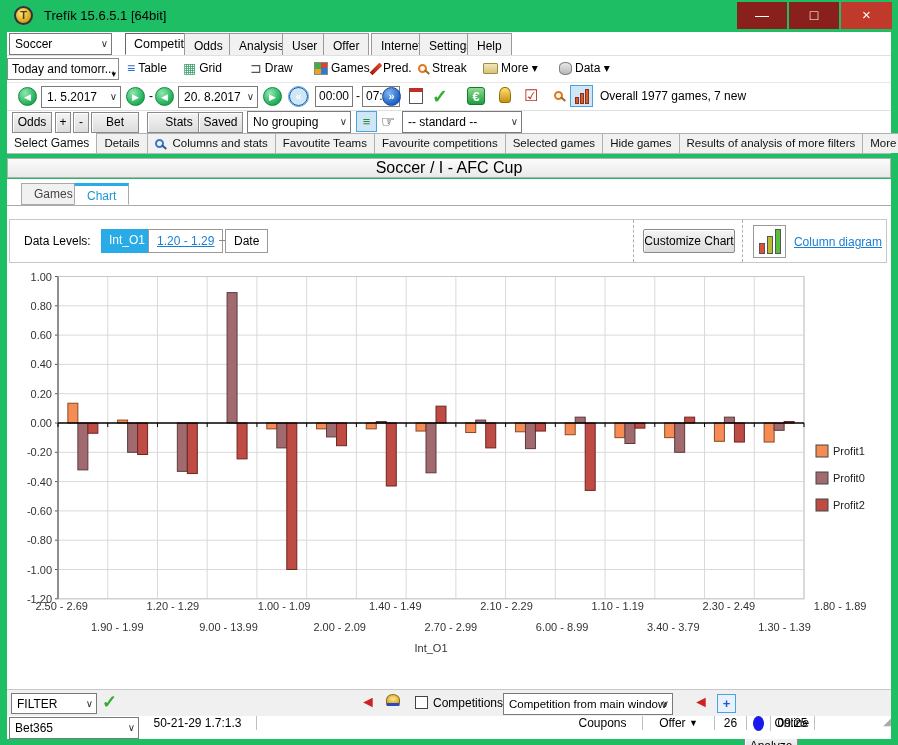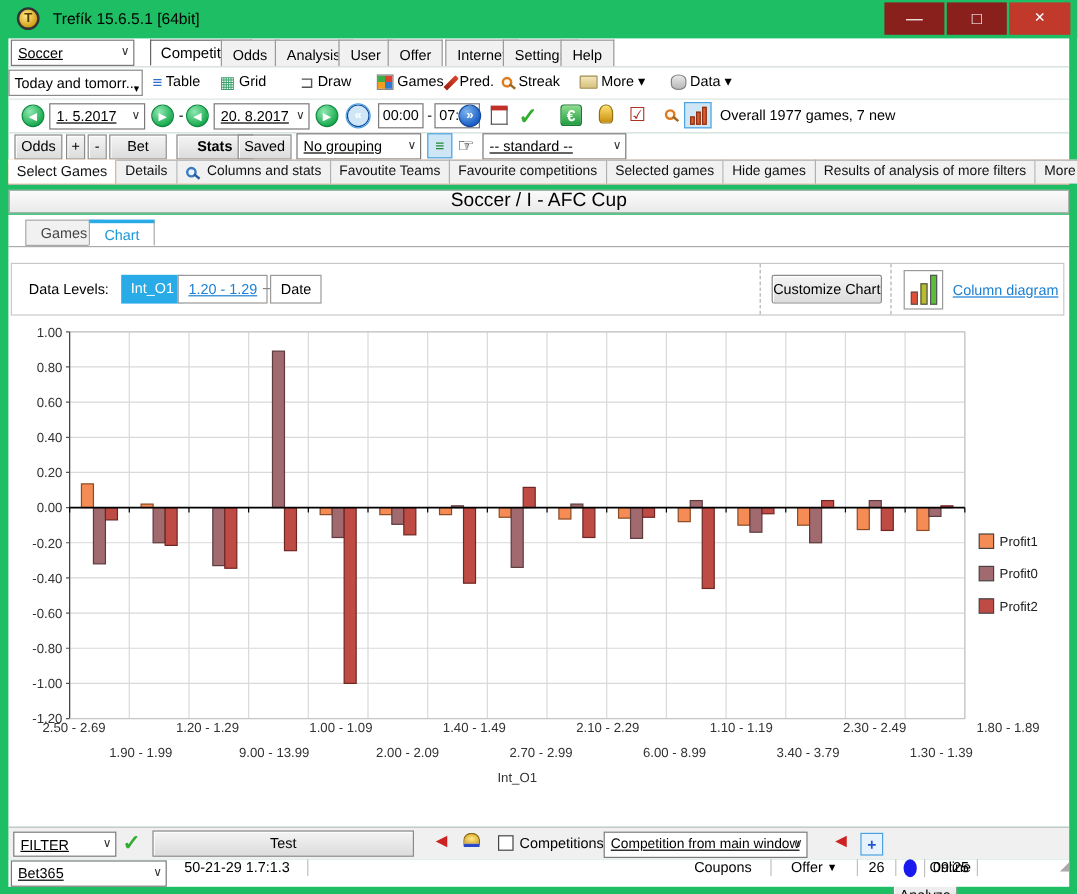--- a/index.html
+++ b/index.html
@@ -14,21 +14,21 @@
     background:radial-gradient(circle at 40% 35%, #ffe98a, #d4a017 70%, #7a5a10);
     border:2px solid #333; color:#5a3c00; font-weight:bold; font-size:11px; text-align:center; line-height:15px; }
   #title-text { position:absolute; left:44px; top:8px; font-size:13px; color:#000; }
   .winbtn { position:absolute; top:2px; width:50px; height:27px; color:#fff; text-align:center; line-height:26px; font-size:14px; }
   #btn-min { left:737px; background:#8a201c; }
   #btn-max { left:789px; background:#8a201c; }
   #btn-close { left:841px; width:51px; background:#c0392b; font-size:15px; }
 
   
   .combo { position:relative; background:#fff; border:1px solid #7a7a7a; height:22px; line-height:20px;
-    padding:0 16px 4px 5px; font-size:12px; white-space:nowrap; overflow:hidden;text-decoration:underline; }
+    padding:0 16px 4px 5px; font-size:12px; white-space:nowrap; overflow:hidden; }
   .combo .arr { position:absolute; right:3px; top:0; color:#333; font-size:10px; }
   .btn3d { background:linear-gradient(#f4f4f4,#dcdcdc); border:1px solid #8a8a8a; box-shadow:inset 1px 1px 0 #fff;
     text-align:center; font-size:12px; }
   .tabbtn { border:1px solid #999; border-bottom:none; background:#f1f1f1; padding:2px 9px; font-size:12px; }
 
   
   #menurow { top:32px; height:24px; border-bottom:1px solid #e0e0e0; }
   #sport-combo { position:absolute; left:2px; top:1px; width:103px; }
   .menu-tab { position:absolute; top:1px; height:22px; line-height:20px; }
   .menu-tab.active { background:#fff; border:1px solid #666; border-bottom:1px solid #fff; font-size:12.5px; }
@@ -249,21 +249,21 @@
         <i style="height:15px"></i>
     </div>
     <div id="overall-text">Overall 1977 games, 7 new</div>
   </div>
 
   <div class="row" id="actionrow">
     <div class="act-btn btn3d" style="left:5px;width:40px;">Odds</div>
     <div class="act-btn btn3d" style="left:48px;width:16px;">+</div>
     <div class="act-btn btn3d" style="left:66px;width:16px;">-</div>
     <div class="act-btn btn3d" style="left:84px;width:48px;">Bet</div>
-    <div class="act-btn btn3d" style="left:140px;width:64px;font-weight:bold;">Stats</div>
+    <div class="act-btn btn3d" style="left:140px;width:64px;">Stats</div>
     <div class="act-btn btn3d" style="left:191px;width:45px;">Saved</div>
     <div class="combo" id="grouping-combo">
       <span>No grouping</span>
       <span class="arr">∨</span>
     </div>
     <div class="group-ico">≡</div>
     <div class="hand">☞</div>
     <div class="combo" id="standard-combo">
       <span>-- standard --</span>
       <span class="arr">∨</span>
@@ -447,21 +447,20 @@
         <text x="824" y="251" font-size="11" fill="#222">Profit2</text>
       </svg>
   </div>
 
   <div class="row" id="bottombar">
     <div class="combo" id="filter-combo">
       <span>FILTER</span>
       <span class="arr">∨</span>
     </div>
     <div id="filter-check">✓</div>
-    <div class="btn3d" id="test-btn">Test</div>
     <div class="redarr" id="arrow1">◄</div>
     <div class="bell"></div>
     <div id="comp-check"></div>
     <div id="comp-label">Competitions:</div>
     <div class="combo" id="comp-combo">
       <span>Competition from main window</span>
       <span class="arr">∨</span>
     </div>
     <div class="redarr" id="arrow2">◄</div>
     <div id="move-ico">+</div>

